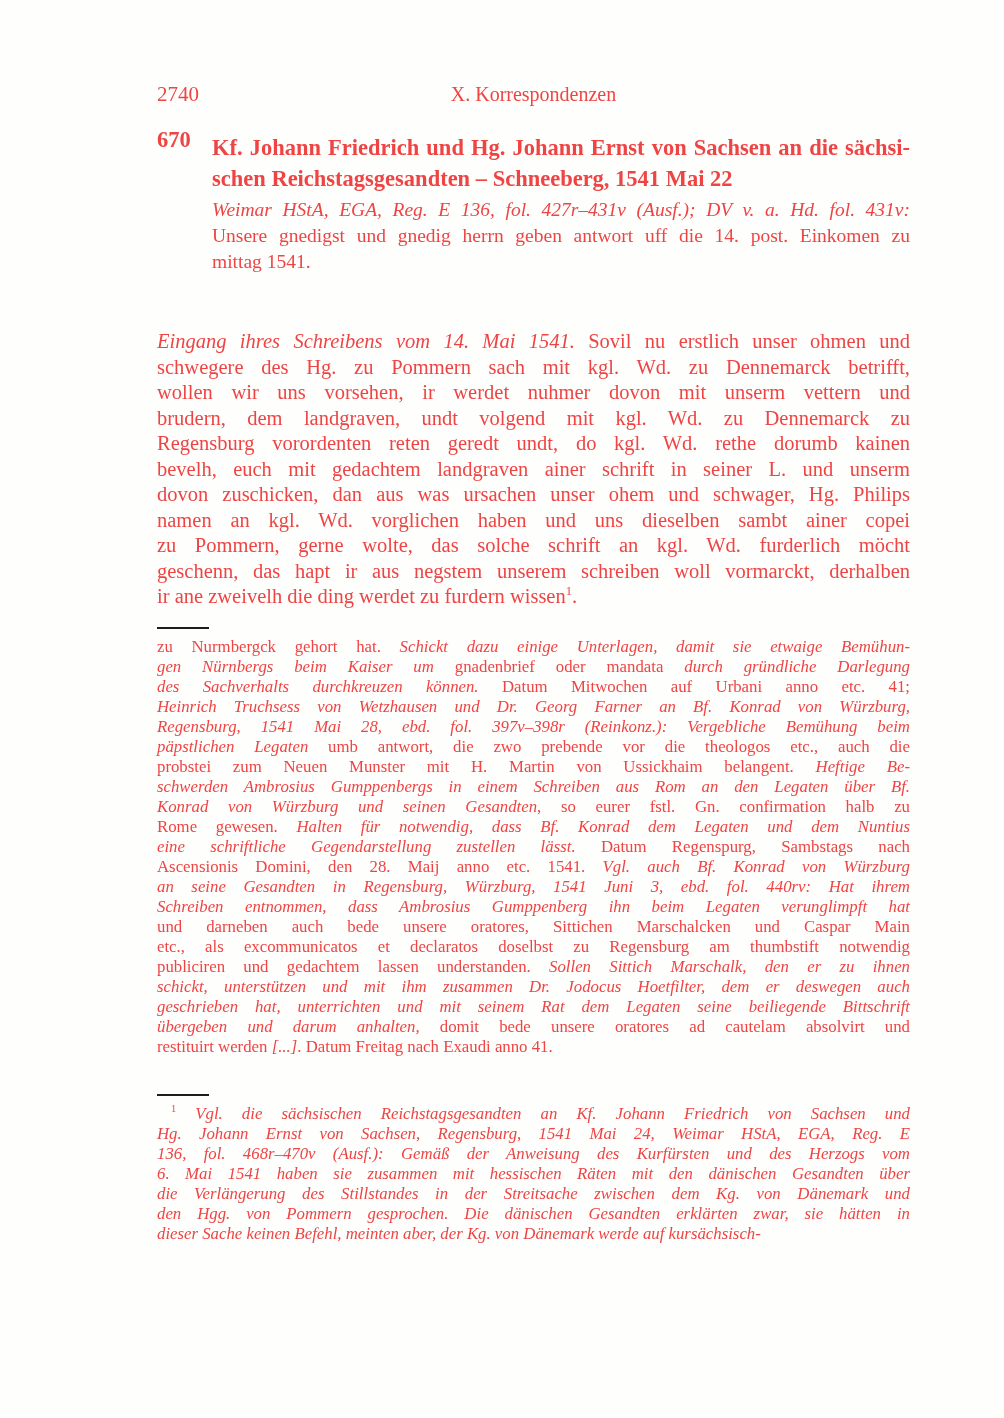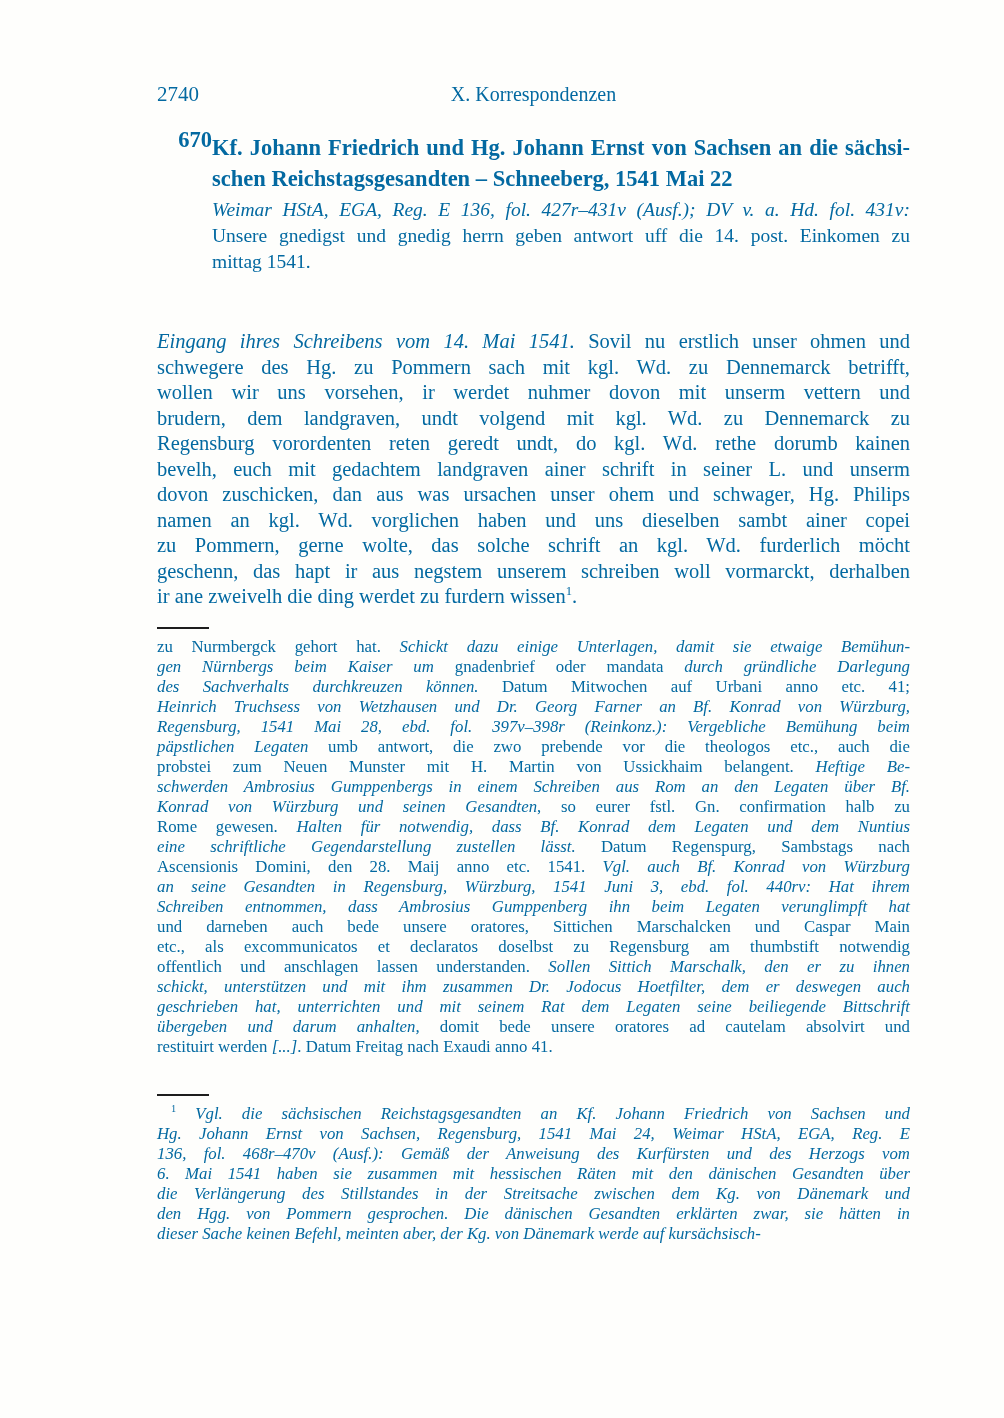--- a/index.html
+++ b/index.html
@@ -1,32 +1,32 @@
 <!DOCTYPE html>
 <html lang="de"><head>
 <meta charset="utf-8">
 <title>2740 — X. Korrespondenzen</title>
 <style>
   * { margin:0; padding:0; box-sizing:border-box; }
   html,body { background:#ffffff; }
   .page {
     position:relative; width:1004px; height:1418px;
-    background:#fefefc; color:#0369a1;
+    background:#fefefc; color:#ef4444;
     font-family:"Liberation Serif", serif;
     overflow:hidden;
   }
   .tb { position:absolute; left:157px; width:753px; }
 
   
   .header { top:82px; height:26px; font-size:20px; line-height:24px; text-align:center; }
   .pagenum { position:absolute; left:0; top:0; font-size:21px; }
 
   
   .entry { top:124px; display:flex; font-weight:bold; font-size:22.5px; line-height:31px; }
-  .entry-num { width:55px; flex:none;text-align:right; }
+  .entry-num { width:55px; flex:none; }
   .entry-title { flex:1;margin-top:8px; }
 
   
   .source { left:212px; width:698px; top:197px; font-size:19.5px; line-height:26px; }
 
   
   .body-text { top:329px; font-size:20.5px; line-height:25.5px; }
 
   
   .rule { position:absolute; left:157px; width:52px; border-top:2px solid #1d1d1d; }
@@ -93,21 +93,21 @@
       <div class="line"><span class="r">probstei zum Neuen Munster mit H. Martin von Ussickhaim belangent. </span><span class="i">Heftige Be-</span></div>
       <div class="line"><span class="i">schwerden Ambrosius Gumppenbergs in einem Schreiben aus Rom an den Legaten über Bf.</span></div>
       <div class="line"><span class="i">Konrad von Würzburg und seinen Gesandten</span><span class="r">, so eurer fstl. Gn. confirmation halb zu</span></div>
       <div class="line"><span class="r">Rome gewesen. </span><span class="i">Halten für notwendig, dass Bf. Konrad dem Legaten und dem Nuntius</span></div>
       <div class="line"><span class="i">eine schriftliche Gegendarstellung zustellen lässt.</span><span class="r"> Datum Regenspurg, Sambstags nach</span></div>
       <div class="line"><span class="r">Ascensionis Domini, den 28. Maij anno etc. 1541. </span><span class="i">Vgl. auch Bf. Konrad von Würzburg</span></div>
       <div class="line"><span class="i">an seine Gesandten in Regensburg, Würzburg, 1541 Juni 3, ebd. fol. 440rv: Hat ihrem</span></div>
       <div class="line"><span class="i">Schreiben entnommen, dass Ambrosius Gumppenberg ihn beim Legaten verunglimpft hat</span></div>
       <div class="line"><span class="r">und darneben auch bede unsere oratores, Sittichen Marschalcken und Caspar Main</span></div>
       <div class="line"><span class="r">etc., als excommunicatos et declaratos doselbst zu Regensburg am thumbstift notwendig</span></div>
-      <div class="line"><span class="r">offentlich und anschlagen lassen understanden. </span><span class="i">Sollen Sittich Marschalk, den er zu ihnen</span></div>
+      <div class="line"><span class="r">publiciren und gedachtem lassen understanden. </span><span class="i">Sollen Sittich Marschalk, den er zu ihnen</span></div>
       <div class="line"><span class="i">schickt, unterstützen und mit ihm zusammen Dr. Jodocus Hoetfilter, dem er deswegen auch</span></div>
       <div class="line"><span class="i">geschrieben hat, unterrichten und mit seinem Rat dem Legaten seine beiliegende Bittschrift</span></div>
       <div class="line"><span class="i">übergeben und darum anhalten,</span><span class="r"> domit bede unsere oratores ad cautelam absolvirt und</span></div>
       <div class="line noj"><span class="r">restituirt werden </span><span class="i">[...]</span><span class="r">. Datum Freitag nach Exaudi anno 41.</span></div>
     </div>
 
   <div class="rule" style="top:1094px"></div>
 
   <div class="tb fn fn-one">
       <div class="line" style="text-indent: 14px;"><span class="s">1</span><span class="i"> Vgl. die sächsischen Reichstagsgesandten an Kf. Johann Friedrich von Sachsen und</span></div>

